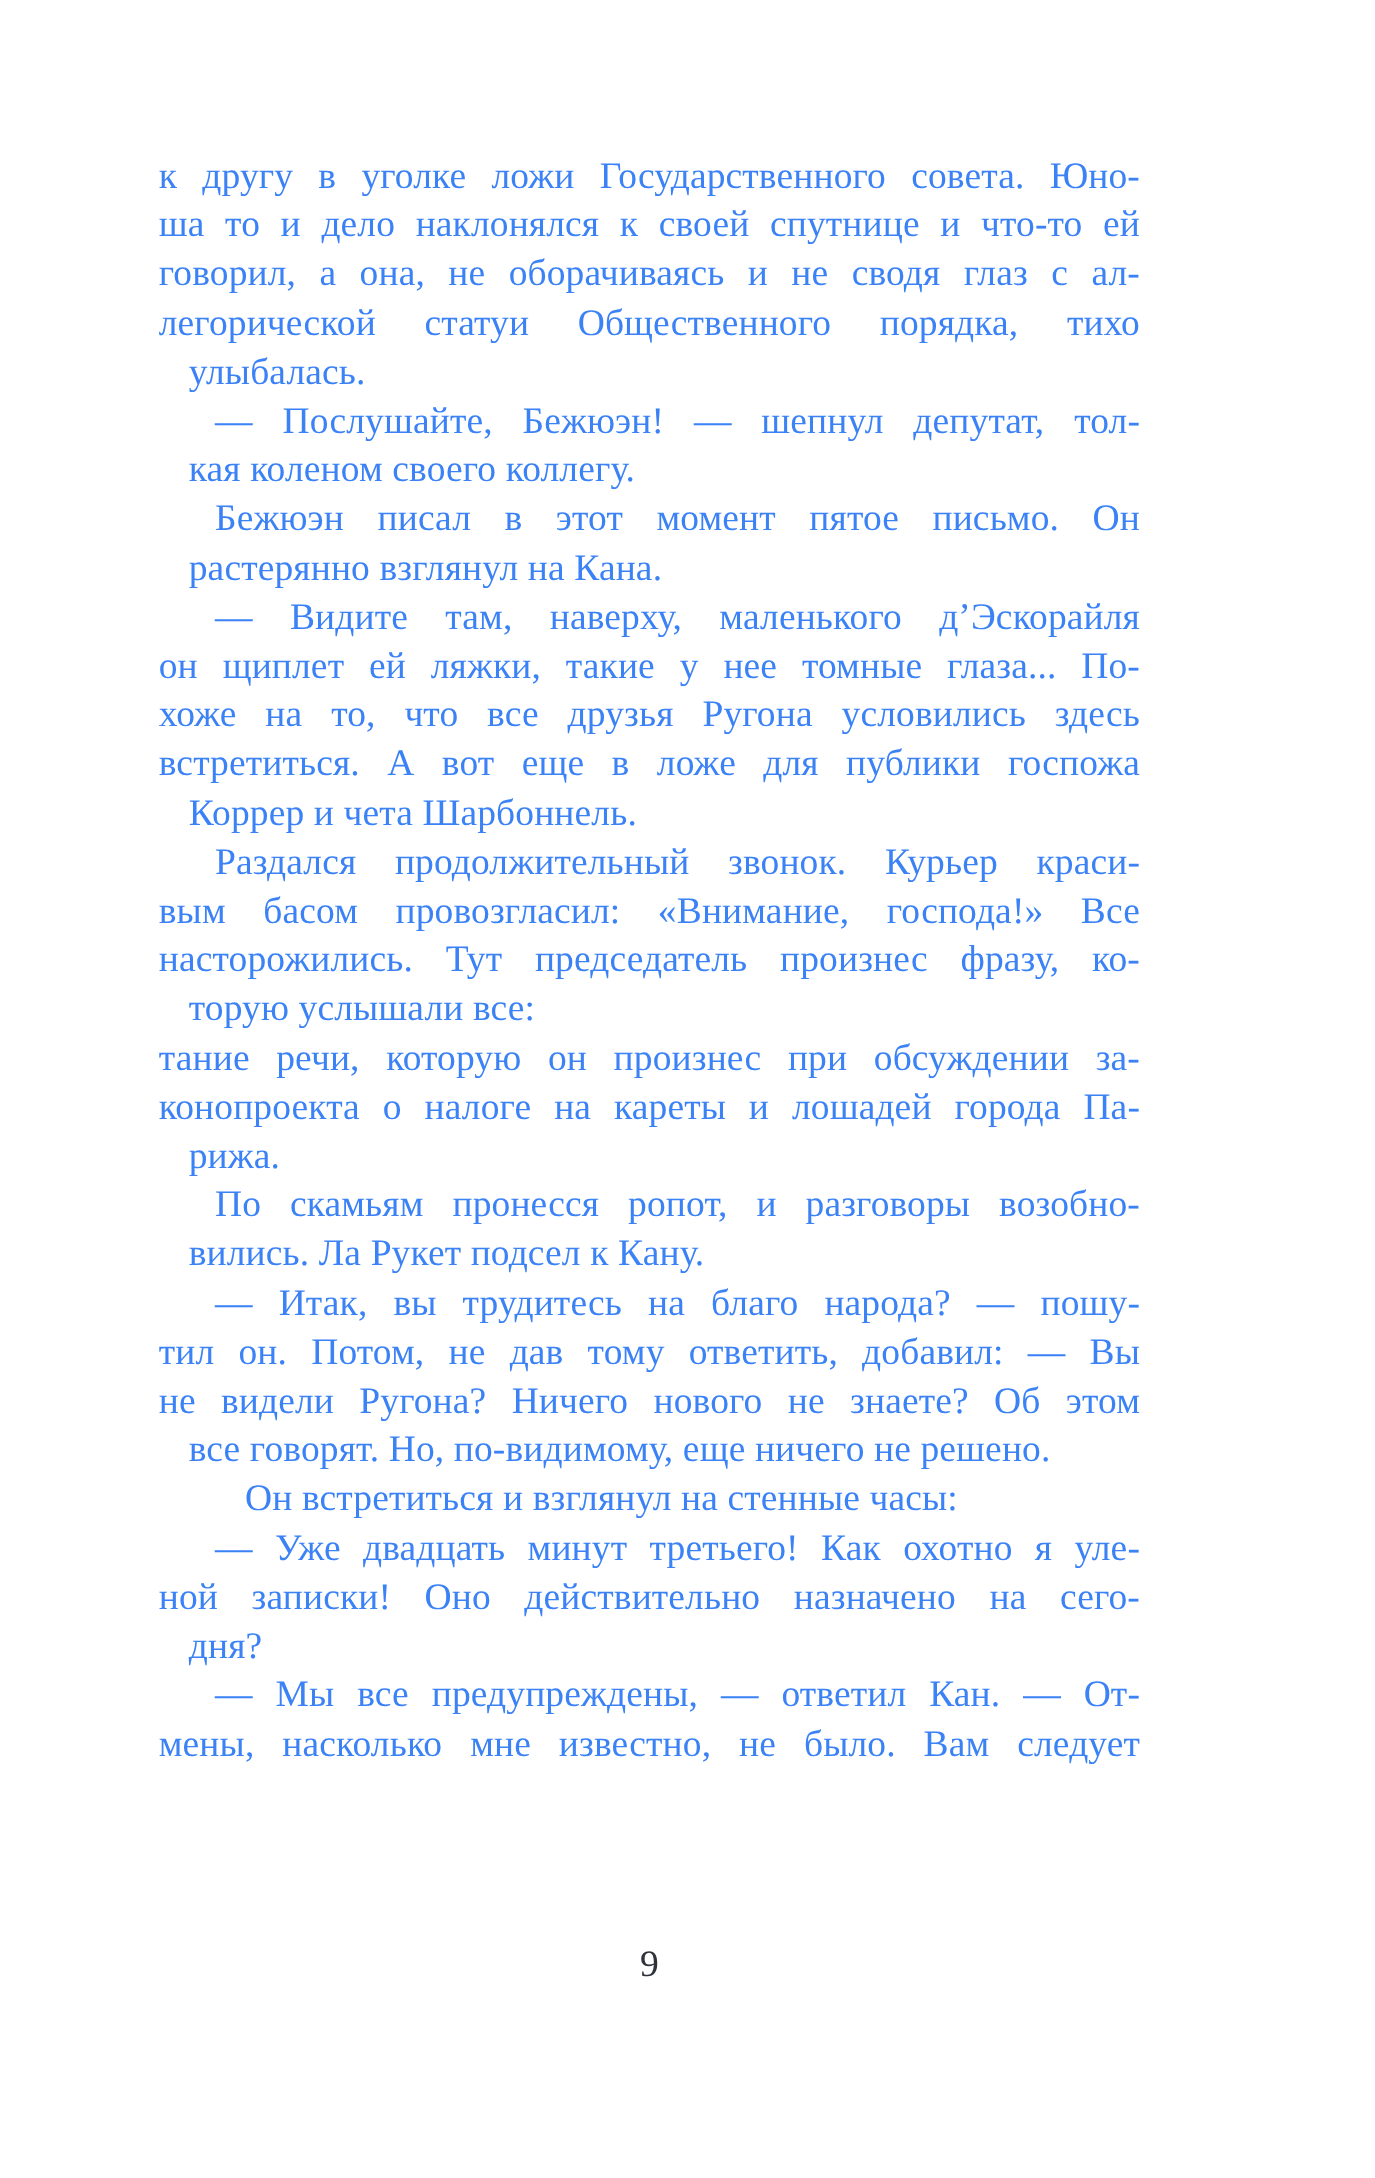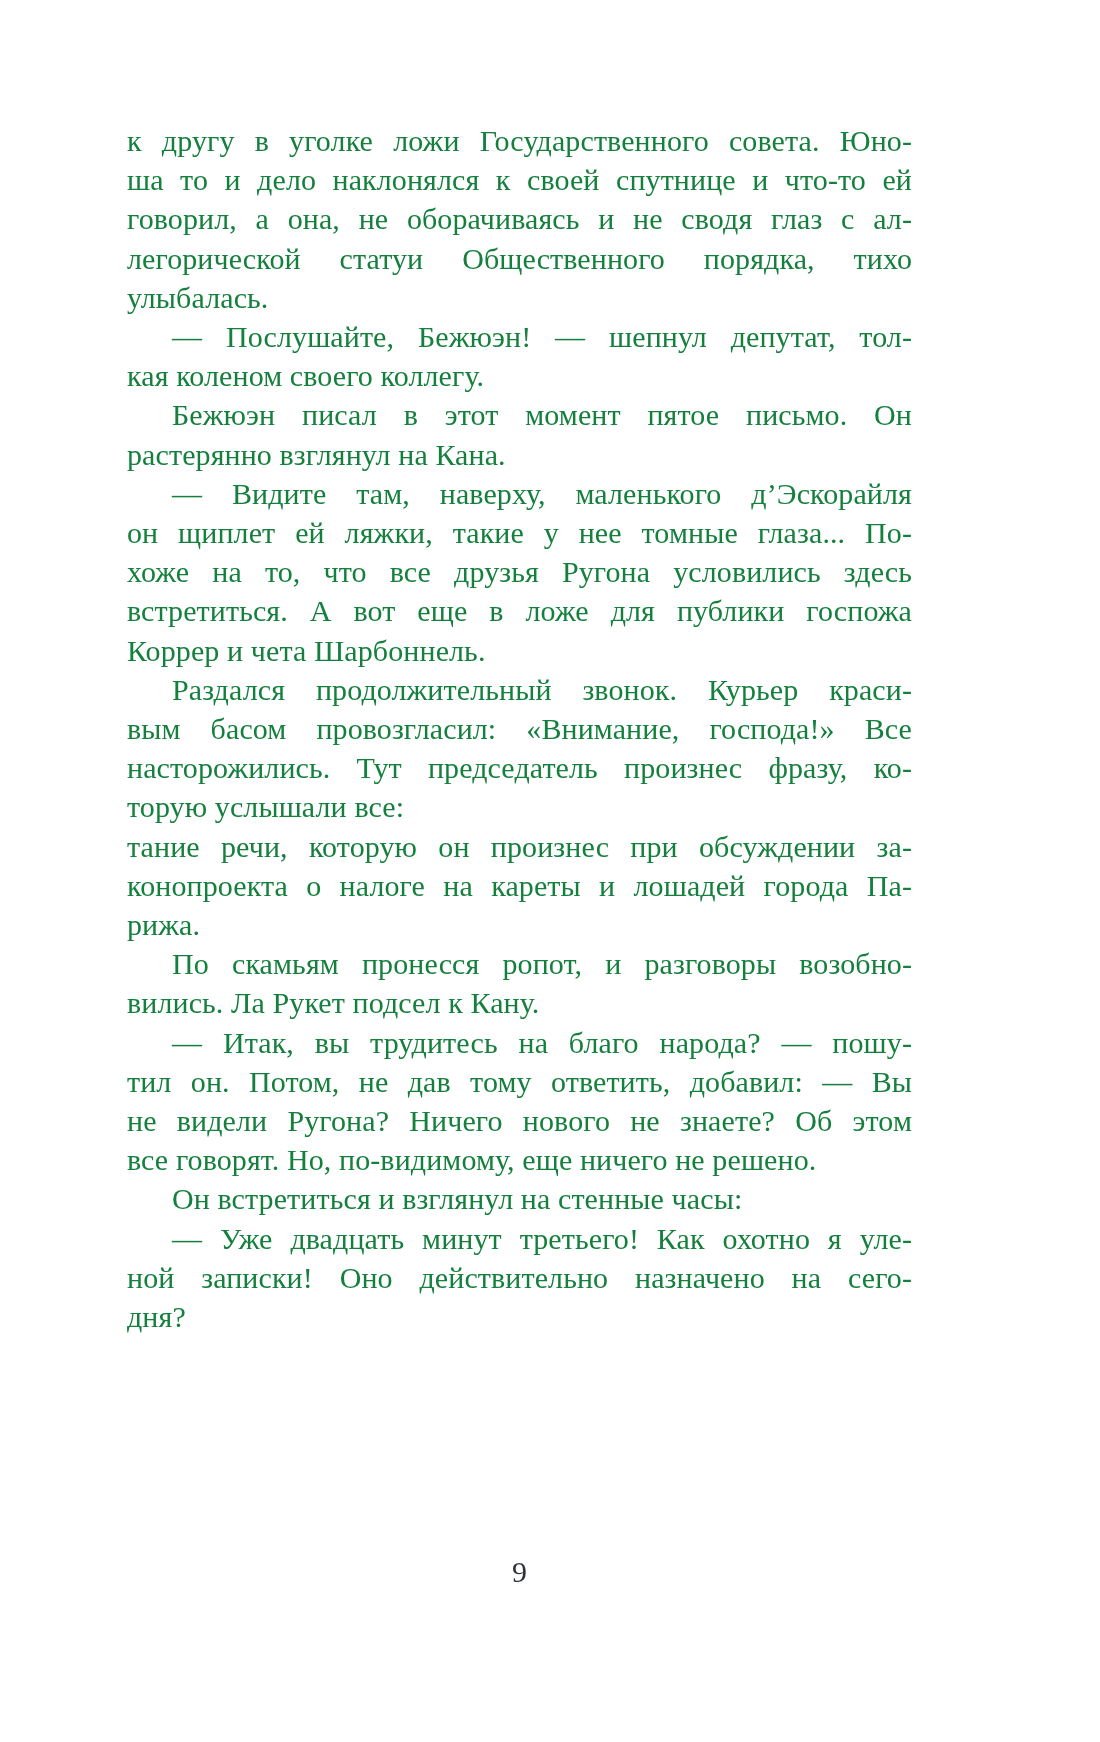--- a/index.html
+++ b/index.html
@@ -29,40 +29,41 @@
     margin: 0;
     padding: 0;
   }
   .line {
     text-align: justify;
     text-align-last: justify;
     white-space: normal;
   }
   .line.end {
     text-align-last: left;
+    margin-left: 24px;
   }
   .line.indent {
     text-indent: 45px;
   }
   .page-number {
     position: absolute;
     left: 127px;
     top: 1552px;
     width: 785px;
     text-align: center;
     font-size: 30px;
     line-height: 39px;
     color: #2e333a;
   }
 </style>
 </head>
 <body>
 
 <div class="page" style="background: rgb(255, 255, 255);">
-  <div class="text-block" id="text-block" style="color: #15803d;">
+  <div class="text-block" id="text-block" style="color: #3b82f6;">
       <div class="paragraph">
         <div class="line">к другу в уголке ложи Государственного совета. Юно-</div>
         <div class="line">ша то и дело наклонялся к своей спутнице и что-то ей</div>
         <div class="line">говорил, а она, не оборачиваясь и не сводя глаз с ал-</div>
         <div class="line">легорической статуи Общественного порядка, тихо</div>
         <div class="line end">улыбалась.</div>
       </div>
       <div class="paragraph">
         <div class="line indent">— Послушайте, Бежюэн! — шепнул депутат, тол-</div>
         <div class="line end">кая коленом своего коллегу.</div>
@@ -100,15 +101,19 @@
         <div class="line end">все говорят. Но, по-видимому, еще ничего не решено.</div>
       </div>
       <div class="paragraph">
         <div class="line indent end">Он встретиться и взглянул на стенные часы:</div>
       </div>
       <div class="paragraph">
         <div class="line indent">— Уже двадцать минут третьего! Как охотно я уле-</div>
         <div class="line">ной записки! Оно действительно назначено на сего-</div>
         <div class="line end">дня?</div>
       </div>
+      <div class="paragraph">
+        <div class="line indent">— Мы все предупреждены, — ответил Кан. — От-</div>
+        <div class="line">мены, насколько мне известно, не было. Вам следует</div>
+      </div>
     </div>
   <div class="page-number" style="color: rgb(46, 51, 58);">9</div>
 </div>
 
 </body></html>

